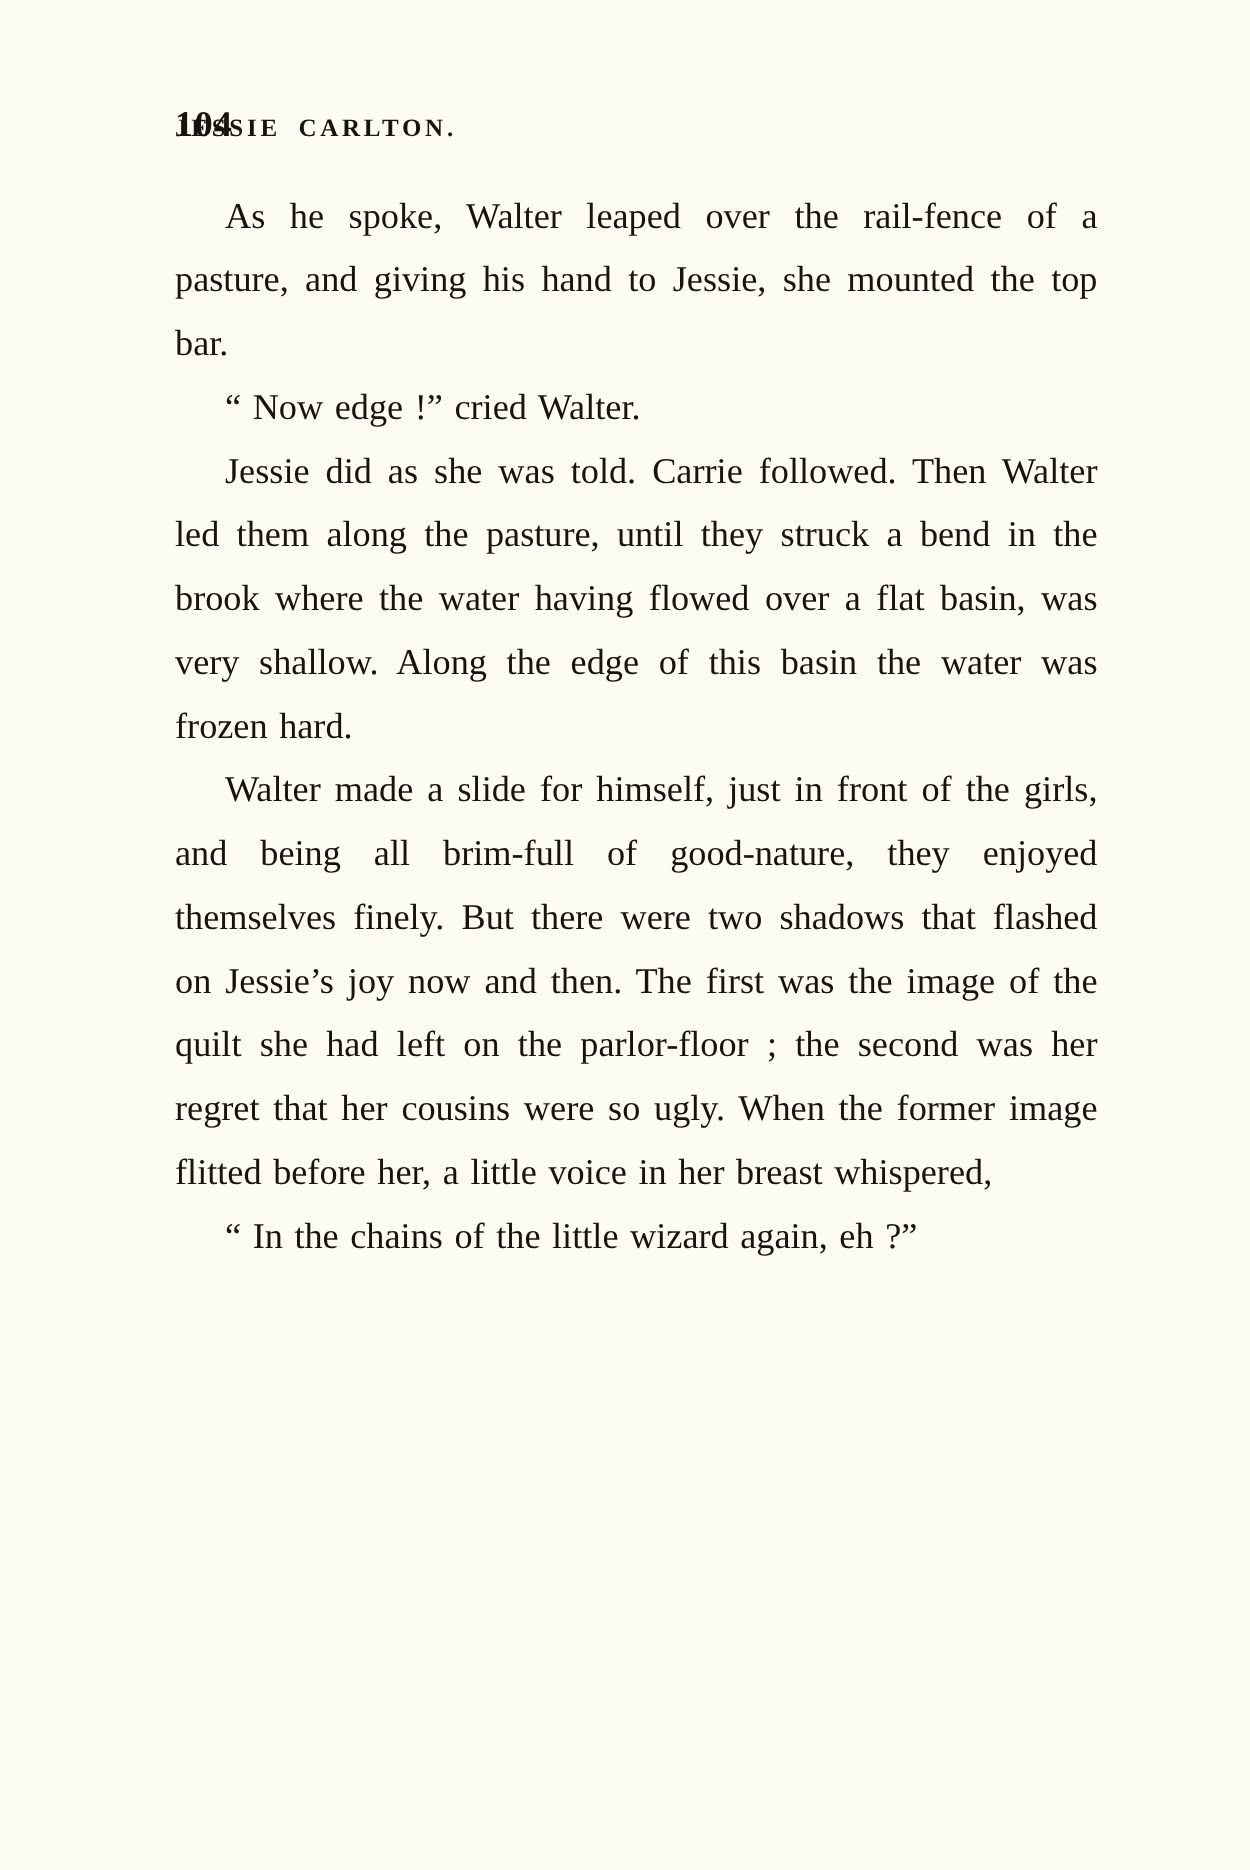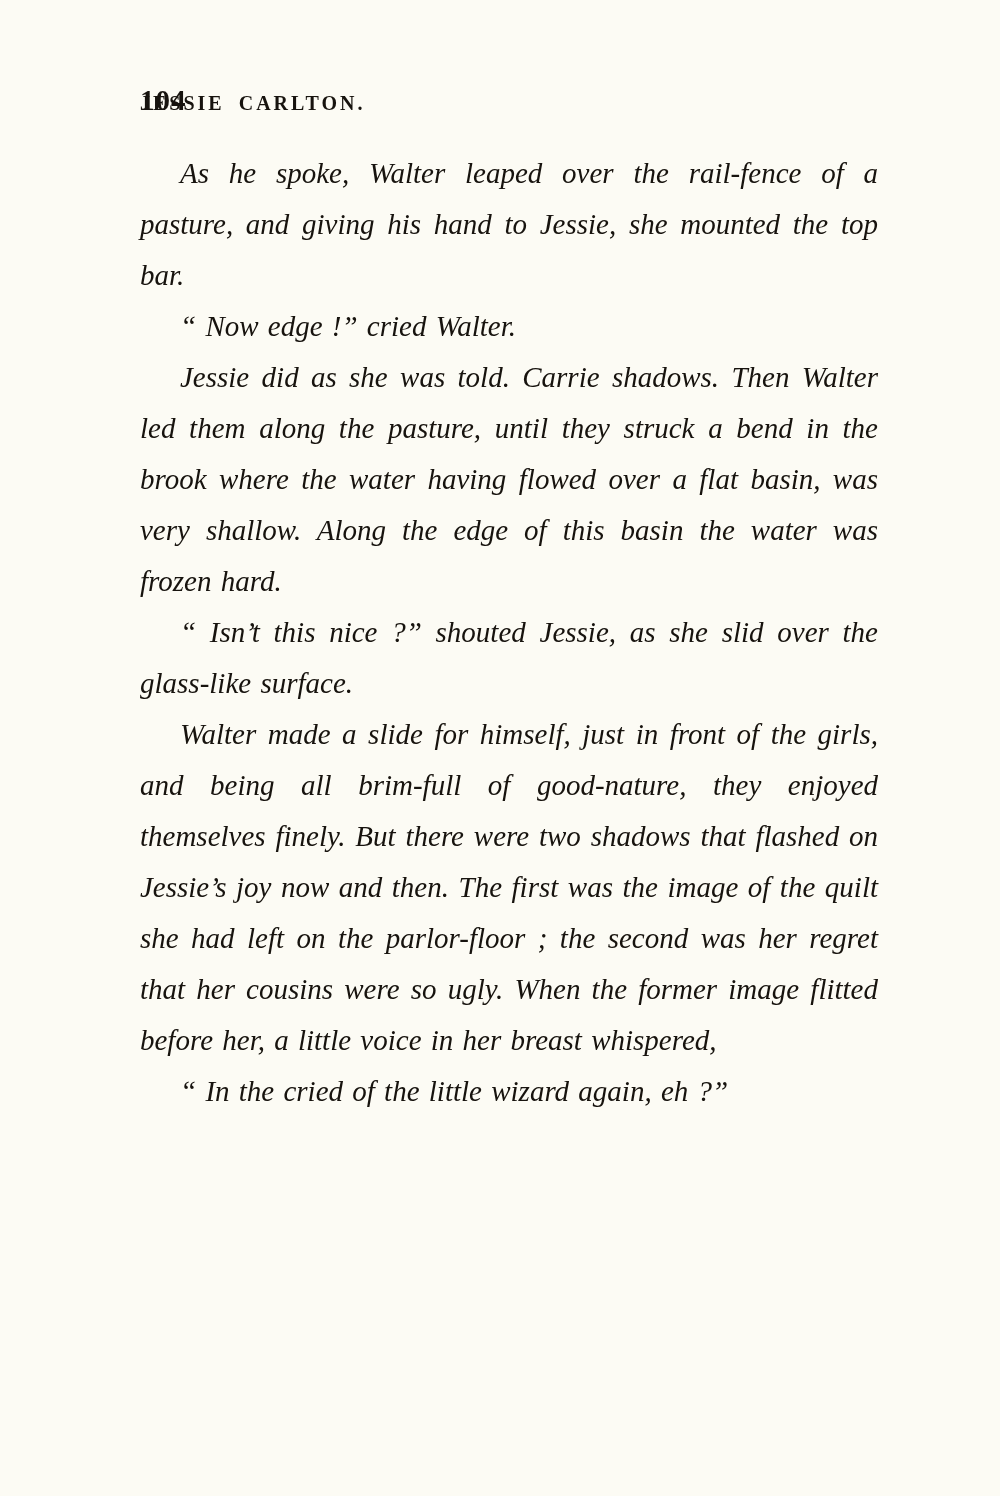--- a/index.html
+++ b/index.html
@@ -52,35 +52,33 @@
     left: 140px;
     width: 738px;
     font-size: 29px;
     line-height: 51px;
     text-align: justify;
     word-spacing: 2px;
   }
   .body-text p {
     margin: 0;
     text-indent: 40px;
-    font-style: italic;
   }
 </style>
 </head>
 <body>
 
 <div class="page">
 
   <div class="header">
     <span class="page-number">104</span>
     <span class="running-header">JESSIE CARLTON.</span>
   </div>
 
   <div class="body-text">
     <p>As he spoke, Walter leaped over the rail-fence of a pasture, and giving his hand to Jessie, she mounted the top bar.</p>
     <p>“ Now edge !” cried Walter.</p>
-    <p>Jessie did as she was told. Carrie shadows. Then Walter led them along the pasture, until they struck a bend in the brook where the water having flowed over a flat basin, was very shallow. Along the edge of this basin the water was frozen hard.</p>
-    <p>“ Isn’t this nice ?” shouted Jessie, as she slid over the glass-like surface.</p>
+    <p>Jessie did as she was told. Carrie followed. Then Walter led them along the pasture, until they struck a bend in the brook where the water having flowed over a flat basin, was very shallow. Along the edge of this basin the water was frozen hard.</p>
     <p>Walter made a slide for himself, just in front of the girls, and being all brim-full of good-nature, they enjoyed themselves finely. But there were two shadows that flashed on Jessie’s joy now and then. The first was the image of the quilt she had left on the parlor-floor ; the second was her regret that her cousins were so ugly. When the former image flitted before her, a little voice in her breast whispered,</p>
-    <p>“ In the cried of the little wizard again, eh ?”</p>
+    <p>“ In the chains of the little wizard again, eh ?”</p>
   </div>
 
 </div>
 
 </body></html>

